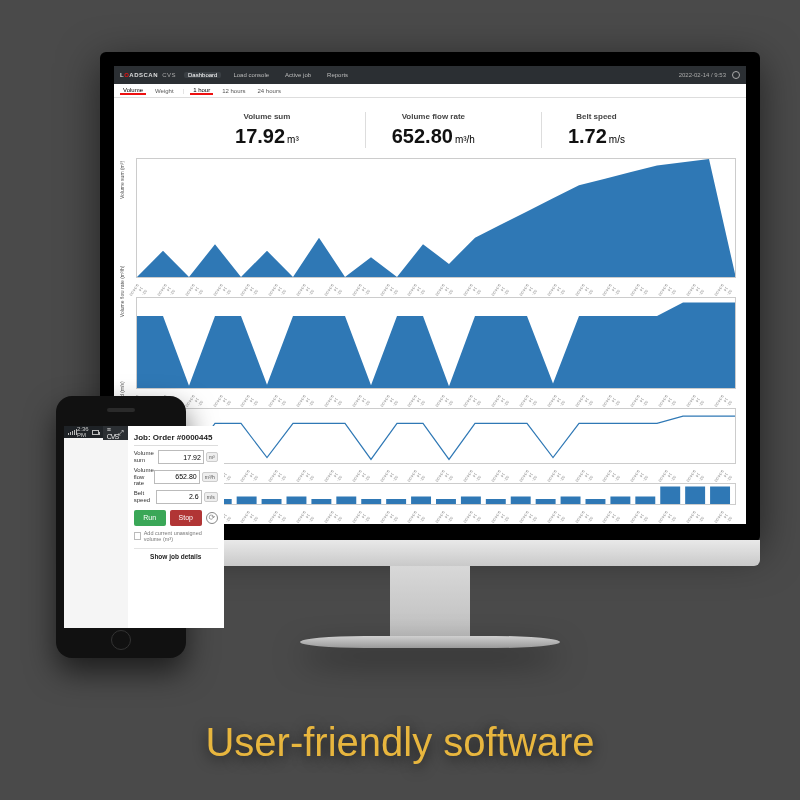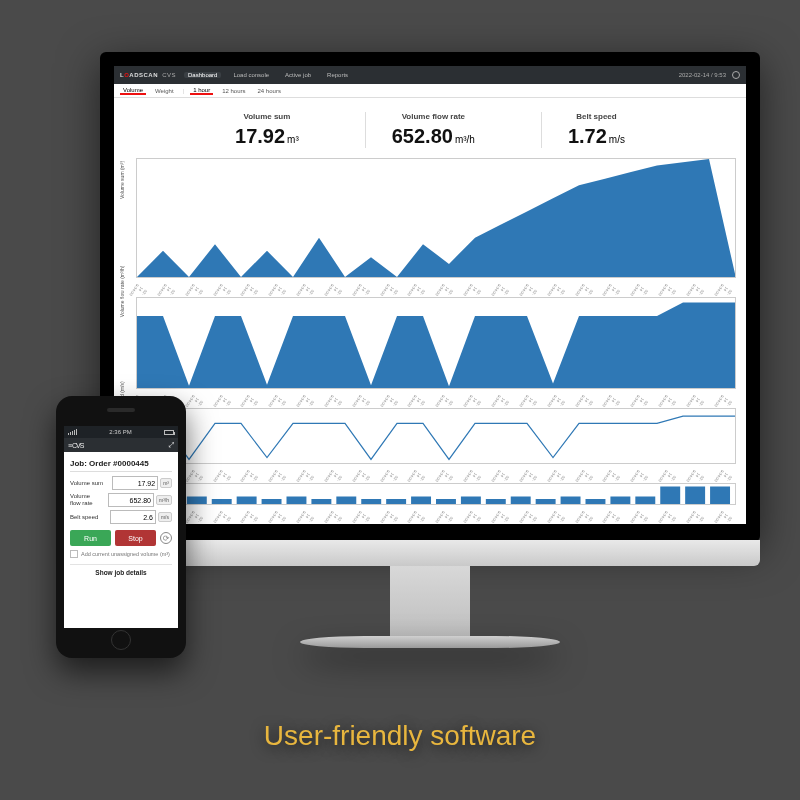--- a/index.html
+++ b/index.html
@@ -47,21 +47,21 @@
 
   .p1 { height:120px; }
   .p2 { height:92px; }
   .p3 { height:56px; }
   .p4 { height:22px; }
 
   
   .phone { position:absolute; left:56px; top:396px; width:130px; height:262px; background:#111; border-radius:16px; padding:30px 8px 30px 8px; box-shadow:0 14px 30px rgba(0,0,0,.6); }
   .phone:before { content:""; position:absolute; top:12px; left:50%; transform:translateX(-50%); width:28px; height:4px; background:#2a2a2a; border-radius:3px; }
   .phone:after  { content:""; position:absolute; bottom:8px; left:50%; transform:translateX(-50%); width:18px; height:18px; border:1px solid #333; border-radius:50%; }
-  .pscreen { background:#f5f5f5; width:100%; height:100%; font-size:7px; color:#222; display:flex; flex-direction:column; }
+  .pscreen { background:#f5f5f5; width:100%; height:100%; font-size:7px; color:#222; display:flex; flex-direction:row; }
   .pstatus { height:12px; background:#1e2226; color:#ccc; display:flex; align-items:center; justify-content:space-between; padding:0 4px; font-size:6px; }
   .pstatus .sig { display:flex; gap:1px; align-items:flex-end; }
   .pstatus .sig i { width:1px; background:#bbb; }
   .pstatus .sig i:nth-child(1){height:2px}.pstatus .sig i:nth-child(2){height:3px}.pstatus .sig i:nth-child(3){height:4px}.pstatus .sig i:nth-child(4){height:5px}.pstatus .sig i:nth-child(5){height:6px}
   .phdr { height:14px; background:#2b2f33; color:#eee; display:flex; align-items:center; padding:0 4px; font-size:7px; justify-content:space-between; }
   .pbody { padding:4px 6px; background:#fff; flex:1; }
   .job   { font-weight:700; font-size:8px; margin-bottom:4px; padding:3px 0; border-bottom:1px solid #ddd; }
   .prow  { display:flex; align-items:center; justify-content:space-between; margin:3px 0; }
   .prow .plbl { font-size:6px; color:#333; line-height:1.1; max-width:44px; }
   .pfield { display:flex; align-items:center; gap:2px; }
@@ -70,21 +70,21 @@
   .pbtns { display:flex; gap:4px; margin:6px 0 4px; align-items:center; }
   .pbtn { flex:1; height:16px; color:#fff; display:flex; align-items:center; justify-content:center; font-size:7px; border-radius:2px; }
   .run  { background:#3aa757; }
   .stop { background:#b13535; }
   .refresh { width:12px; height:12px; border:1px solid #888; border-radius:50%; color:#888; font-size:8px; display:flex;align-items:center;justify-content:center; }
   .chk { display:flex; align-items:center; gap:3px; font-size:5.5px; color:#777; margin:2px 0 6px; }
   .chk i { width:8px;height:8px;border:1px solid #bbb; }
   .showd { text-align:center; font-size:6.5px; font-weight:600; color:#222; padding-top:4px; border-top:1px solid #e3e3e3; }
 
   
-  .caption { position:absolute; left:0; right:0; top:720px; text-align:center; font-size:28px; color:#e8b63e; text-shadow:0 3px 14px rgba(0,0,0,.7); font-weight:400; }
+  .caption { position:absolute; left:0; right:0; top:720px; text-align:center; font-size:40px; color:#e8b63e; text-shadow:0 3px 14px rgba(0,0,0,.7); font-weight:400; }
 </style>
 </head>
 <body>
 
 <div class="monitor">
   <div class="bezel">
     <div class="screen">
 
       <div class="topnav">
         <span class="brand">

